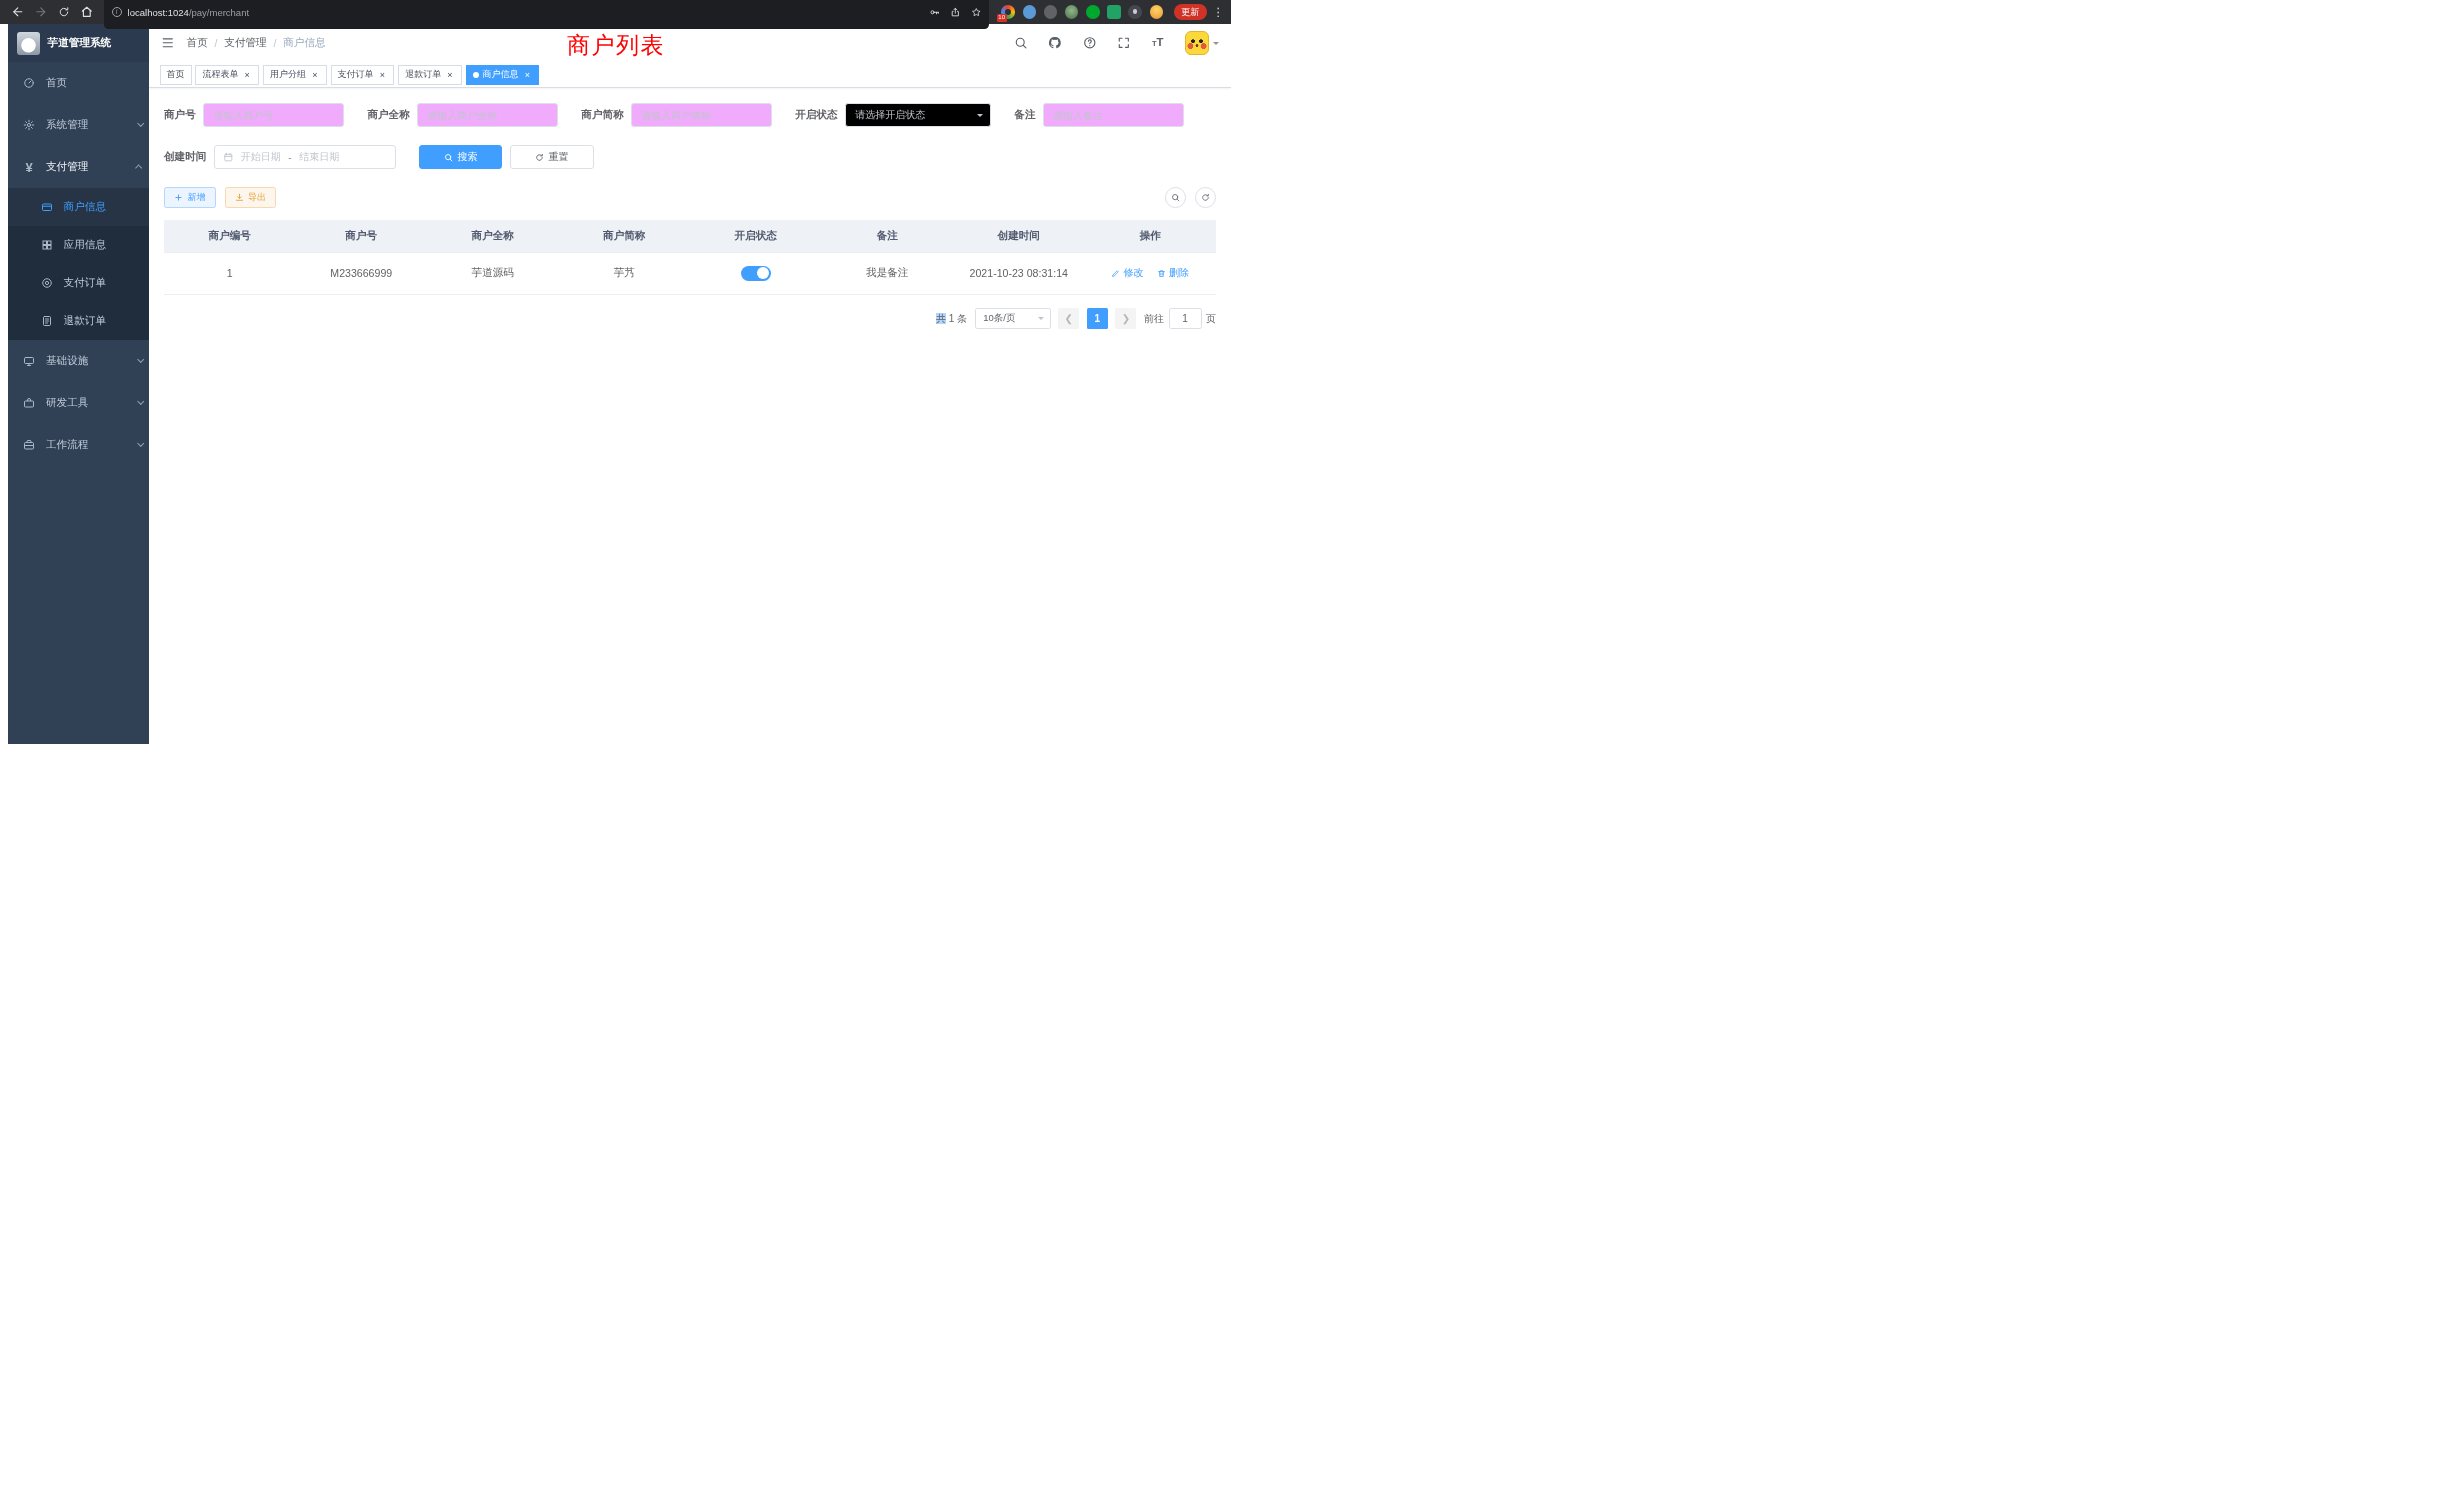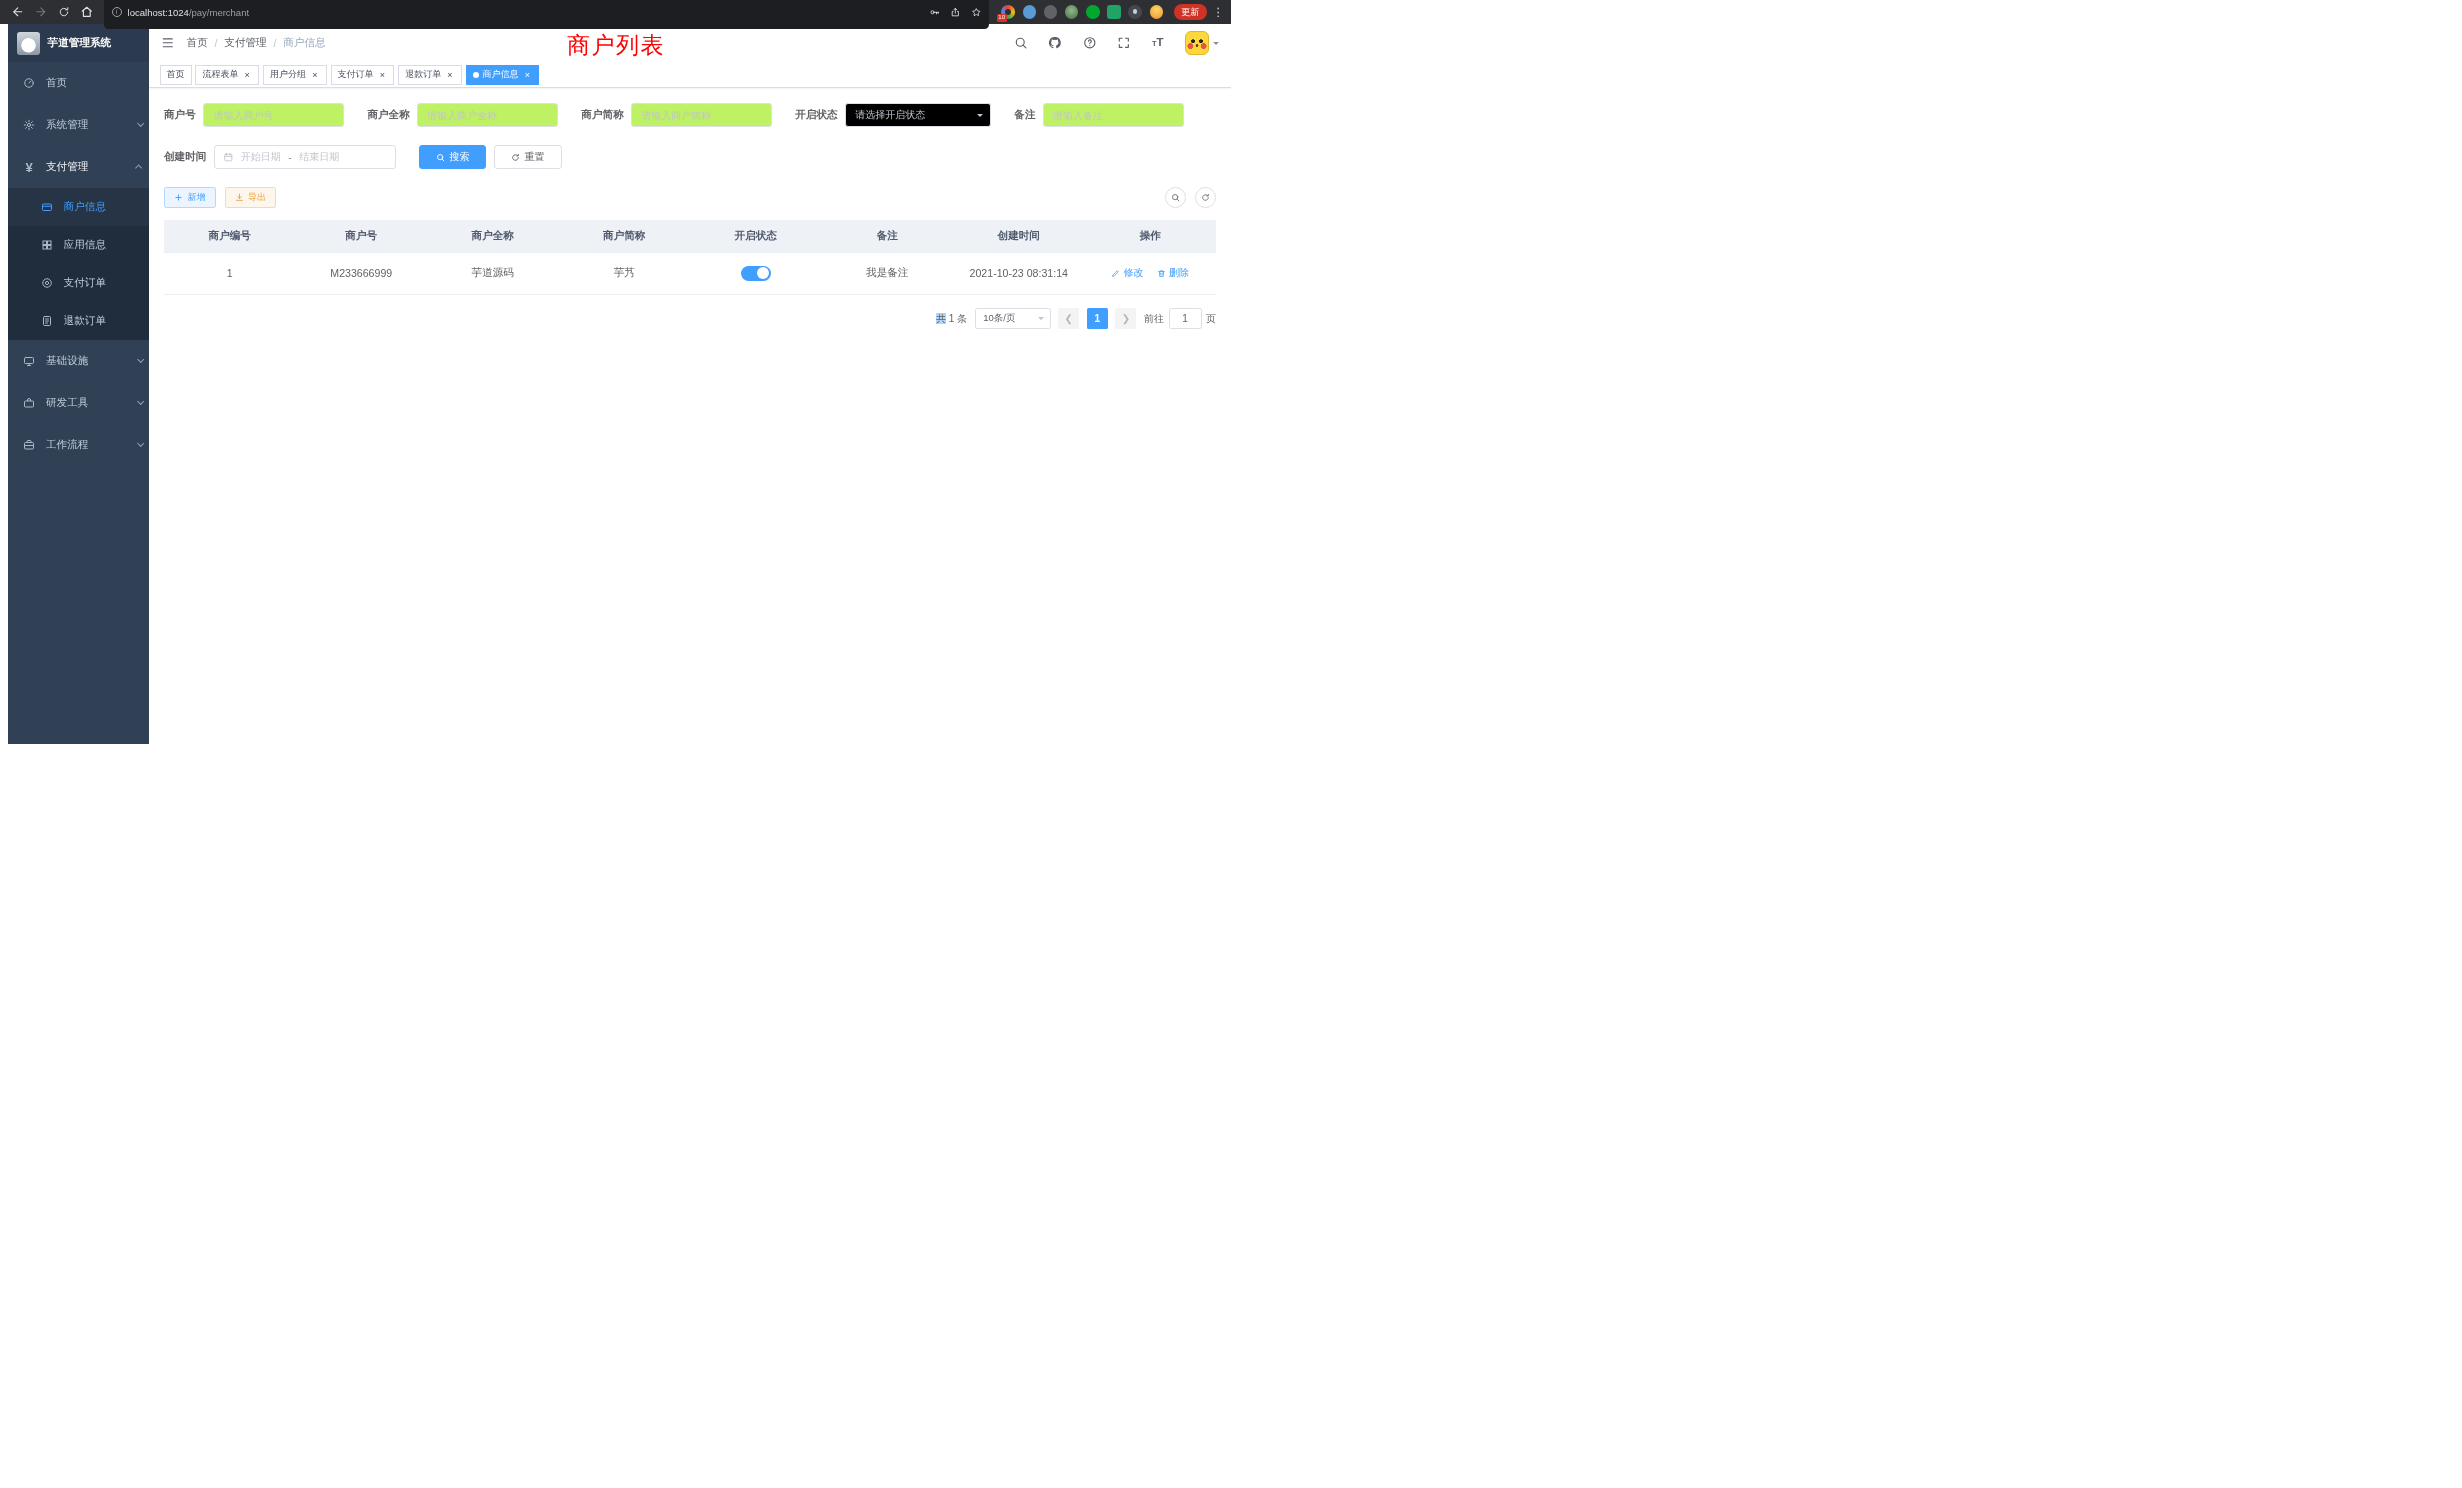--- a/index.html
+++ b/index.html
@@ -81,28 +81,28 @@
   .tab { height:20px; display:flex; align-items:center; gap:3.8px; border:0.8px solid #d8dce5; background:#fff; padding:0 6px; font-size:9px; color:#495060; cursor:pointer; white-space:nowrap; }
   .tab .close { font-size:9px; width:10px; line-height:10px; text-align:center; border-radius:50%; }
   .tab.active { background:#409eff; border-color:#409eff; color:#fff; }
   .tab .dot { width:6px; height:6px; border-radius:50%; background:#fff; flex:none; }
 
   
   .content { padding:15px 15px 0; }
   .form-row { display:flex; align-items:center; margin-bottom:18px; }
   .form-group { display:flex; align-items:center; margin-right:23px; }
   .form-label { font-size:10.6px; font-weight:700; color:#606266; margin-right:7.6px; white-space:nowrap; }
-  .el-input { height:24px; border:0.8px solid #dcdfe6; border-radius:3px; padding:0 9px; font-size:10px; color:#606266; width:141px; background:#bef264; outline:none; font-family:inherit; }
+  .el-input { height:24px; border:0.8px solid #dcdfe6; border-radius:3px; padding:0 9px; font-size:10px; color:#606266; width:141px; background:#f0abfc; outline:none; font-family:inherit; }
   .el-input::placeholder { color:#c0c4cc; }
   .el-select { width:146px; height:24px; border:0.8px solid #dcdfe6; border-radius:3px; display:flex; align-items:center; padding:0 7.6px 0 9px; font-size:10px; color:#c0c4cc; background:#000000; cursor:pointer; }
   .sel-caret { margin-left:auto; width:0; height:0; border-left:3px solid transparent; border-right:3px solid transparent; border-top:3.8px solid #c0c4cc; }
   .date-range { width:182px; height:24px; border:0.8px solid #dcdfe6; border-radius:3px; display:flex; align-items:center; padding:0 7.6px; gap:7.6px; font-size:10px; color:#c0c4cc; background:#fff; cursor:pointer; }
   .date-range .cal { color:#c0c4cc; display:flex; }
   .date-range .sep { color:#8a8f99; }
-  .btn { height:24px; border-radius:3px; font-size:10px; display:inline-flex; align-items:center; gap:4.5px; padding:0 16px; cursor:pointer; border:0.8px solid #dcdfe6; background:#fff; color:#606266; font-family:inherit; }
+  .btn { height:24px; border-radius:3px; font-size:10px; display:inline-flex; align-items:center; gap:4.5px; padding:0 24px; cursor:pointer; border:0.8px solid #dcdfe6; background:#fff; color:#606266; font-family:inherit; }
   .btn.primary { background:#409eff; border-color:#409eff; color:#fff; }
   .btn + .btn { margin-left:7.6px; }
   .btn.small { height:21px; padding:0 9px; font-size:9px; border-radius:2.3px; }
   .btn.plain-primary { background:#ecf5ff; border-color:#b3d8ff; color:#409eff; }
   .btn.plain-warning { background:#fdf6ec; border-color:#f5dab1; color:#e6a23c; }
   .action-row { display:flex; align-items:center; margin-bottom:12px; }
   .action-spacer { flex:1; }
   .icon-circle { width:21px; height:21px; border:0.8px solid #dcdfe6; border-radius:50%; display:flex; align-items:center; justify-content:center; color:#606266; background:#fff; margin-left:9px; cursor:pointer; }
 
   

